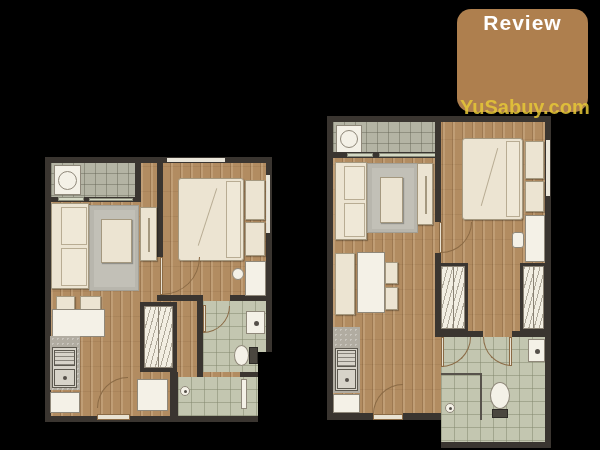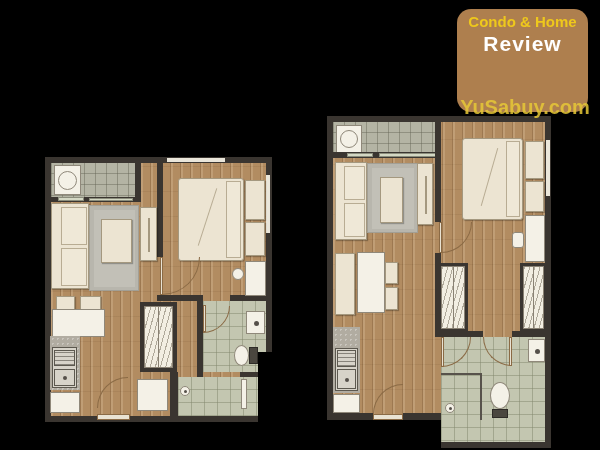--- a/index.html
+++ b/index.html
@@ -7,21 +7,21 @@
        font-family:"Liberation Sans", sans-serif;}
   .abs{position:absolute;box-sizing:border-box;}
 
   
   .logo{left:457px;top:9px;width:131px;height:103px;border-radius:14px;
         background:#ae7f4e;text-align:center;z-index:50;}
   .logo .thai{margin-top:10px;font-size:25px;font-weight:bold;color:#fff;line-height:28px;}
   .logo .yel{color:#f2cb1d;}
   .logo .tagline{font-size:15px;font-weight:bold;color:#eec81c;margin-top:4px;}
   .logo .review{font-size:21px;font-weight:bold;color:#ffffff;margin-top:2px;letter-spacing:1px;}
-  .website{left:460px;top:96px;width:130px;text-align:center;font-size:20px;font-weight:bold;
+  .website{left:460px;top:96px;width:130px;text-align:left;font-size:20px;font-weight:bold;
            color:#e7c837;opacity:.85;z-index:51;}
 
   
   .unit{background:#3a3530;z-index:2;}
   .wood{background-color:#b28c61;
     background-image:
       repeating-linear-gradient(90deg,rgba(255,238,210,.18) 0 2px,rgba(0,0,0,0) 2px 9px,rgba(96,64,33,.25) 9px 10px),
       repeating-linear-gradient(0deg,rgba(0,0,0,0) 0 24px,rgba(96,64,33,.10) 24px 25px);}
   .tile-balcony{background-color:#b4b4a4;
     background-image:linear-gradient(90deg,rgba(100,100,85,.45) 1px,transparent 1px),
@@ -54,21 +54,20 @@
   .arc-bl{border-left:1.6px solid #8a6a45;border-bottom:1.6px solid #8a6a45;border-radius:0 0 0 100%;}
   .leaf{background:#e9e2d2;border:1px solid #8a6a45;}
   .cushion{border:1px solid #b8ac93;background:#efe8d7;}
   .glass{border-top:2px solid #57524b;border-right:2px solid #57524b;}
   .notch{background:#000;z-index:30;}
 </style>
 </head>
 <body>
 
 <div class="abs logo">
-  <div class="tagline">Condo &amp; Home</div>
   <div class="review">Review</div>
 </div>
 <div class="abs website">YuSabuy.com</div>
 
 <div class="abs unit" style="left:45px;top:157px;width:227px;height:265px;">
   <div class="abs wood" style="left:6px;top:6px;width:215px;height:253px;"></div>
 
   <div class="abs tile-balcony" style="left:6px;top:6px;width:84px;height:34px;"></div>
   <div class="abs fix" style="left:9px;top:8px;width:27px;height:30px;">
     <div class="abs circle" style="left:3px;top:5px;width:19px;height:19px;border:1px solid #8f887a;"></div>

